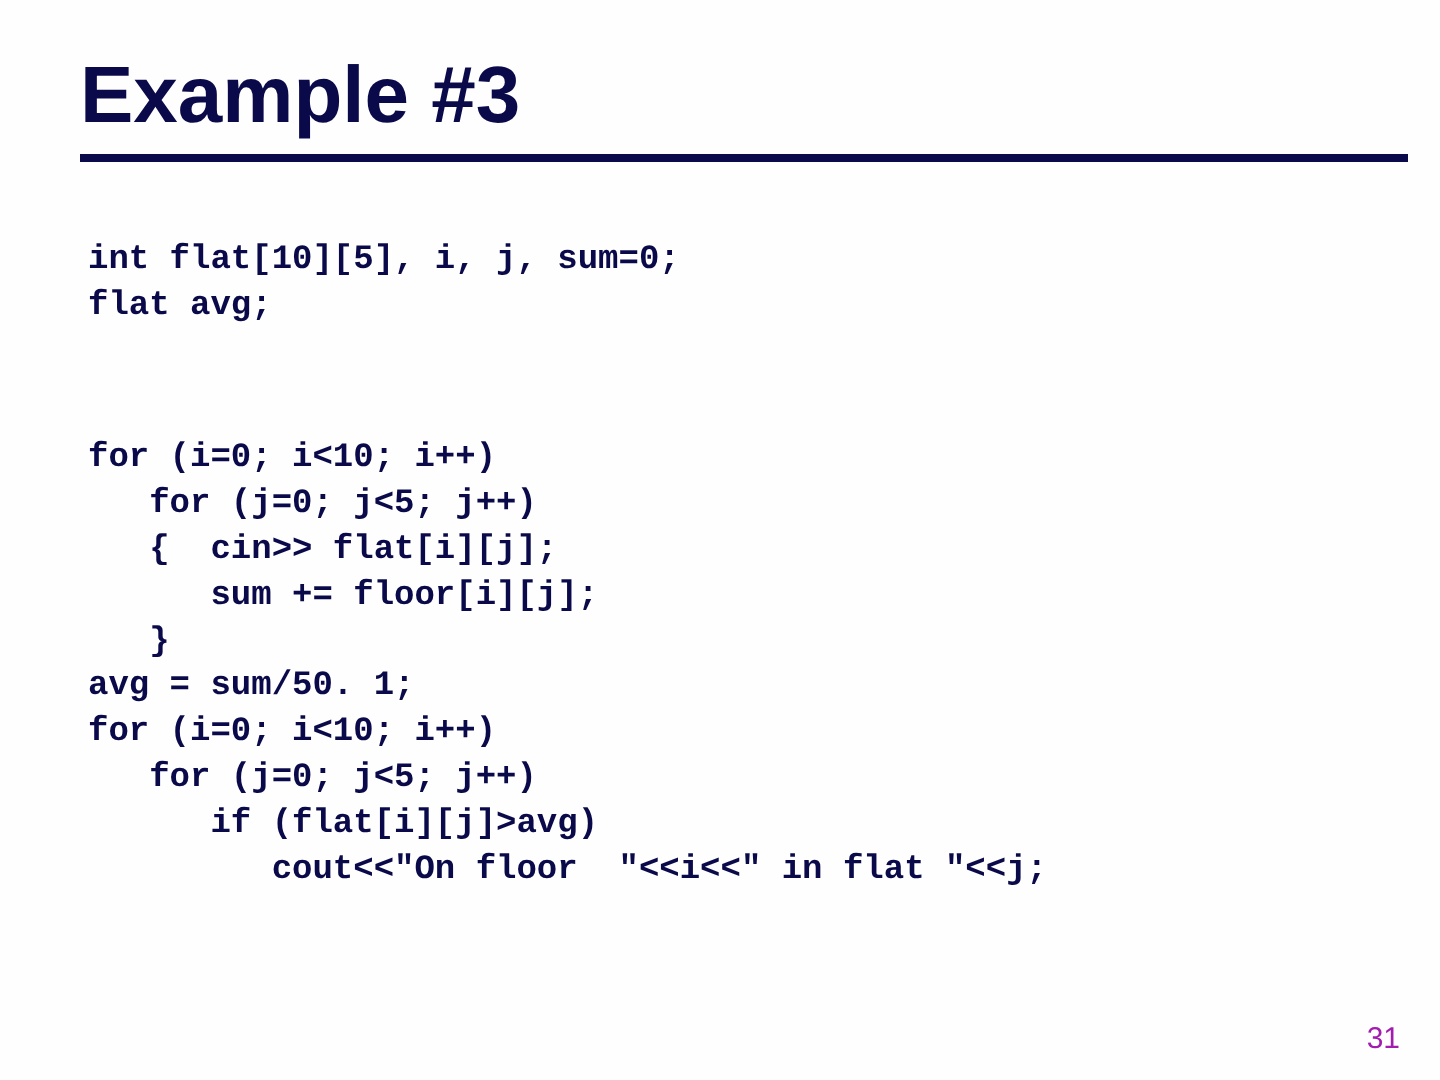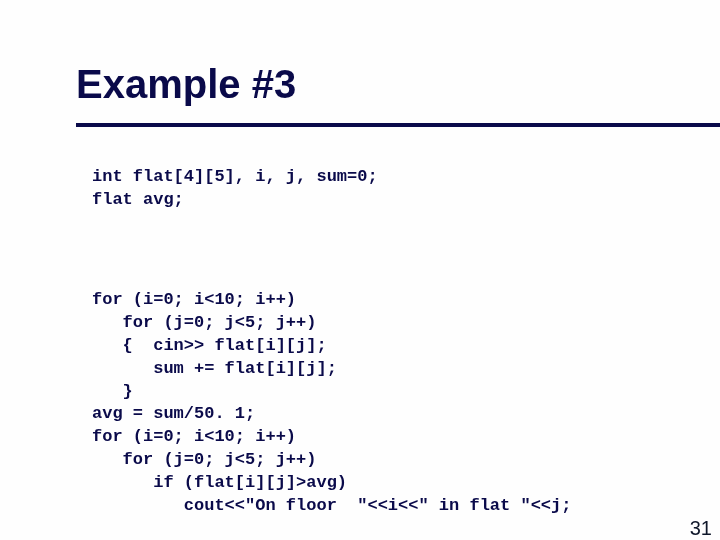--- a/index.html
+++ b/index.html
@@ -1,15 +1,15 @@
 <!DOCTYPE html>
 <html><head>
   <meta charset="utf-8">
   <style>
-    * { margin: 16px; padding: 0; box-sizing: border-box; }
+    * { margin: 4px; padding: 0; box-sizing: border-box; }
     body {
       width: 720px;
       height: 540px;
       background: #fefefe;
       font-family: sans-serif;
       position: relative;
       padding: 14px 28px;
     }
     .title {
       font-family: "Comic Sans MS", cursive, sans-serif;
@@ -32,38 +32,38 @@
       color: #0a0a4a;
       white-space: pre;
     }
     .spacer {
       height: 22px;
     }
     .page-number {
       position: absolute;
       bottom: 16px;
       right: 24px;
-      font-size: 20px;
-      color: #0f172a;
+      font-size: 15px;
+      color: #a21caf;
     }
   </style>
 </head>
 <body>
 
 <div class="title">Example #3</div>
 <div class="title-underline"></div>
 
 <div class="code-block">
-<span>int flat[4][5], i, j, sum=0;</span>
+<span>int flat[10][5], i, j, sum=0;</span>
 <span>flat avg;</span>
 <div class="spacer"></div>
 <span>for (i=0; i&lt;10; i++)</span>
 <span>   for (j=0; j&lt;5; j++)</span>
 <span>   {  cin&gt;&gt; flat[i][j];</span>
-<span>      sum += flat[i][j];</span>
+<span>      sum += floor[i][j];</span>
 <span>   }</span>
 <span>avg = sum/50. 1;</span>
 <span>for (i=0; i&lt;10; i++)</span>
 <span>   for (j=0; j&lt;5; j++)</span>
 <span>      if (flat[i][j]&gt;avg)</span>
 <span>         cout&lt;&lt;"On floor  "&lt;&lt;i&lt;&lt;" in flat "&lt;&lt;j;</span>
 </div>
 
 <div class="page-number">31</div>
 

